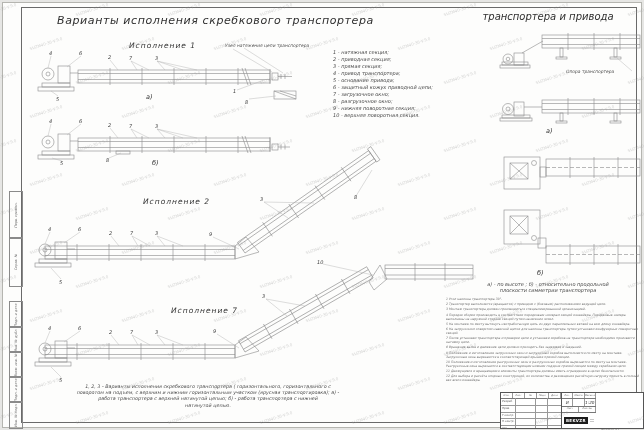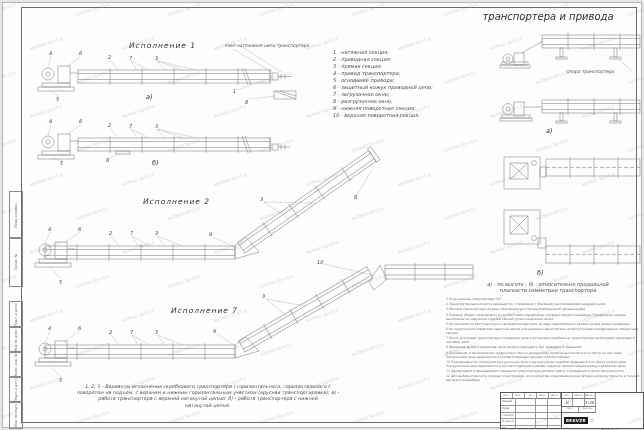--- a/index.html
+++ b/index.html
@@ -93,20 +93,21 @@
   <div class="sidecell" style="top:348px;height:25px">
         <span>Взам. инв. №</span>
       </div>
   <div class="sidecell" style="top:373px;height:25px">
         <span>Подп. и дата</span>
       </div>
   <div class="sidecell" style="top:398px;height:26px">
         <span>Инв. № подл.</span>
       </div>
 
+  <div class="lbl title-l" style="left:54px;top:11px">Варианты исполнения скребкового транспортера</div>
   <div class="lbl variant" style="left:126px;top:38px">Исполнение  1</div>
   <div class="lbl tiny" style="left:222px;top:40px">Узел натяжения цепи транспортера</div>
   <div class="parts" style="left:330px;top:46px;width:145px">
         <div>1 -  натяжная секция;</div>
         <div>2 -  приводная секция;</div>
         <div>3 -  прямая секция;</div>
         <div>4 -  привод транспортера;</div>
         <div>5 -  основание привода;</div>
         <div>6 -  защитный кожух приводной цепи;</div>
         <div>7 -  загрузочное окно;</div>

